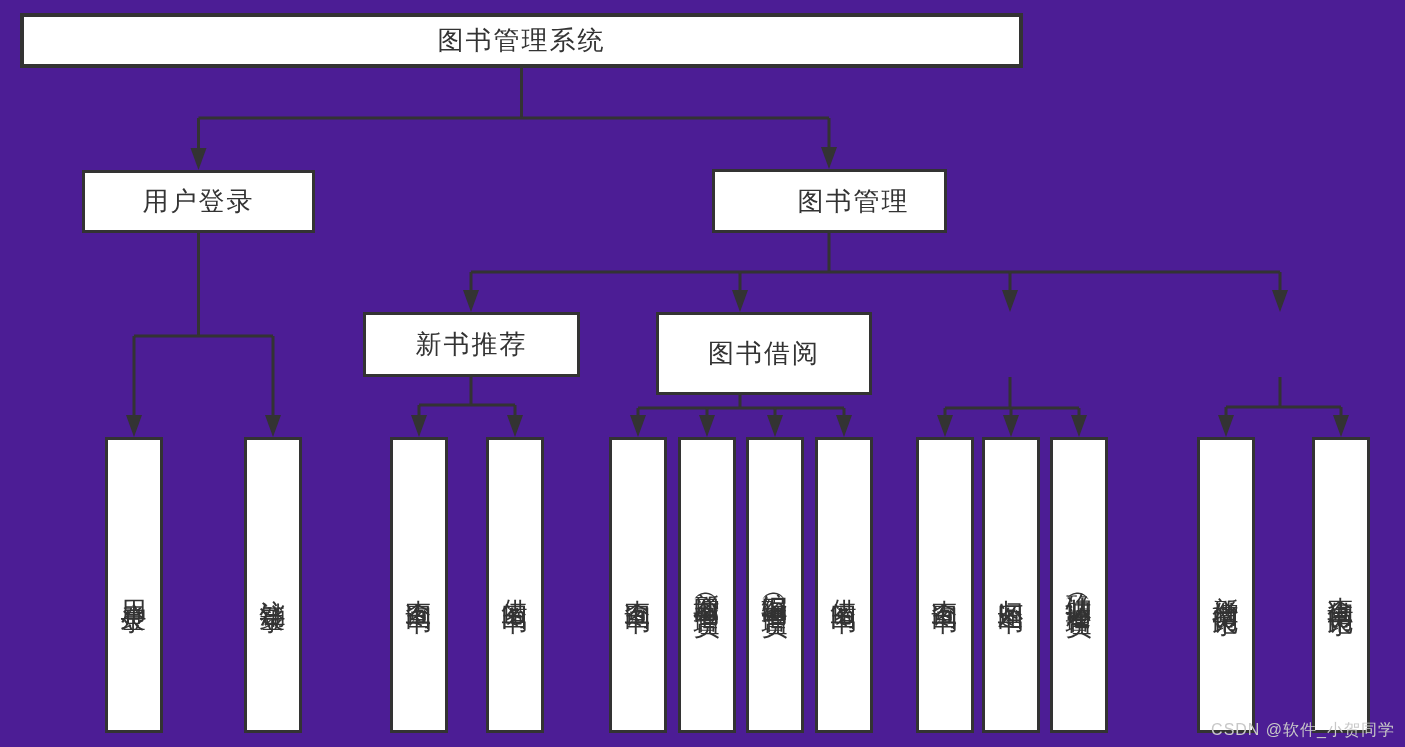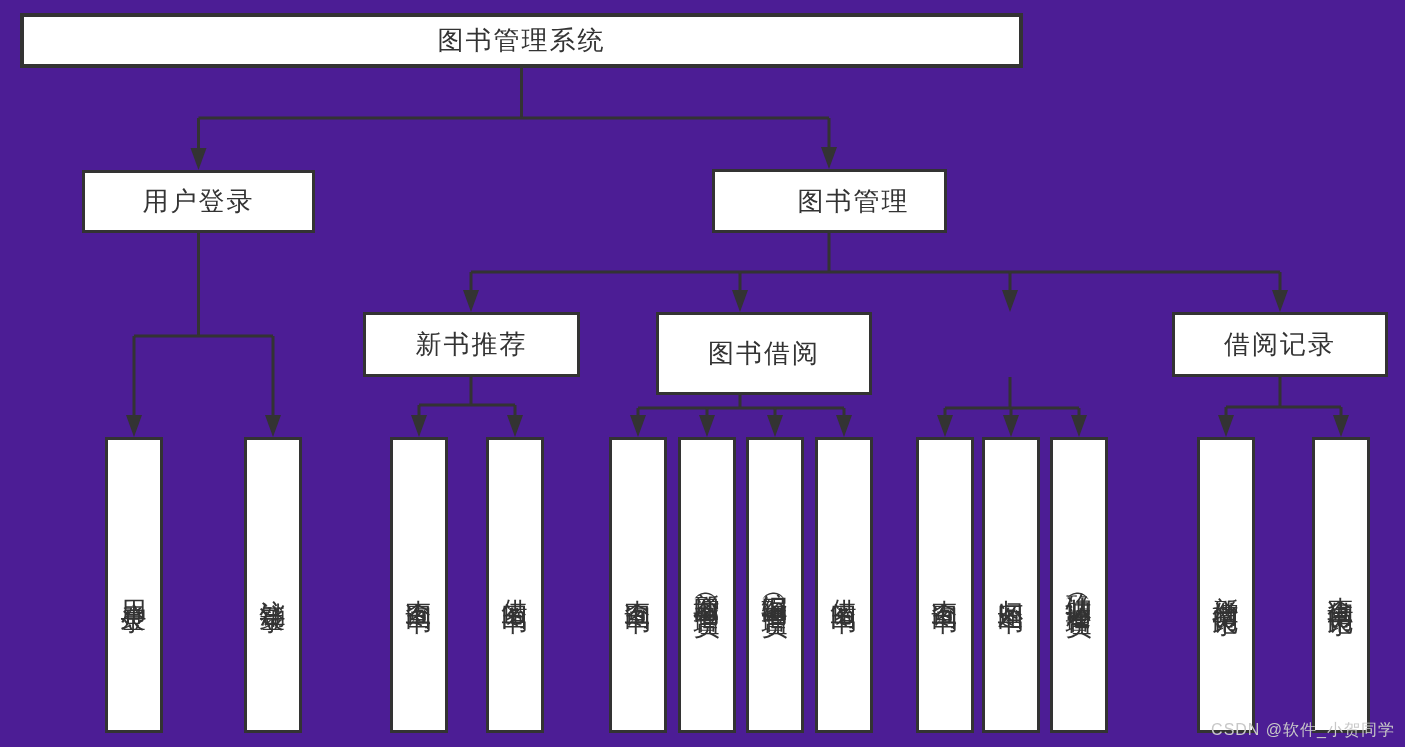--- a/index.html
+++ b/index.html
@@ -148,23 +148,20 @@
   <div class="box" style="left:712px; top:169px; width:235px; height:64px;padding-left:48px;">
     <span class="h-label">图书管理</span>
   </div>
 
   <div class="box" style="left:363px; top:312px; width:217px; height:65px;">
     <span class="h-label">新书推荐</span>
   </div>
   <div class="box" style="left:632px; top:312px; width:216px; height:83px;margin-left:24px;">
     <span class="h-label">图书借阅</span>
   </div>
-  <div class="box" style="left:1172px; top:312px; width:216px; height:65px;">
-    <span class="h-label">借阅记录</span>
-  </div>
 
   <div class="vbox" style="left:105px; top:437px; width:58px; height:296px;">
     <span class="v-label">用户登录</span>
   </div>
   <div class="vbox" style="left:244px; top:437px; width:58px; height:296px;">
     <span class="v-label">注销登录</span>
   </div>
 
   <div class="vbox" style="left:390px; top:437px; width:58px; height:296px;">
     <span class="v-label">查询图书</span>

